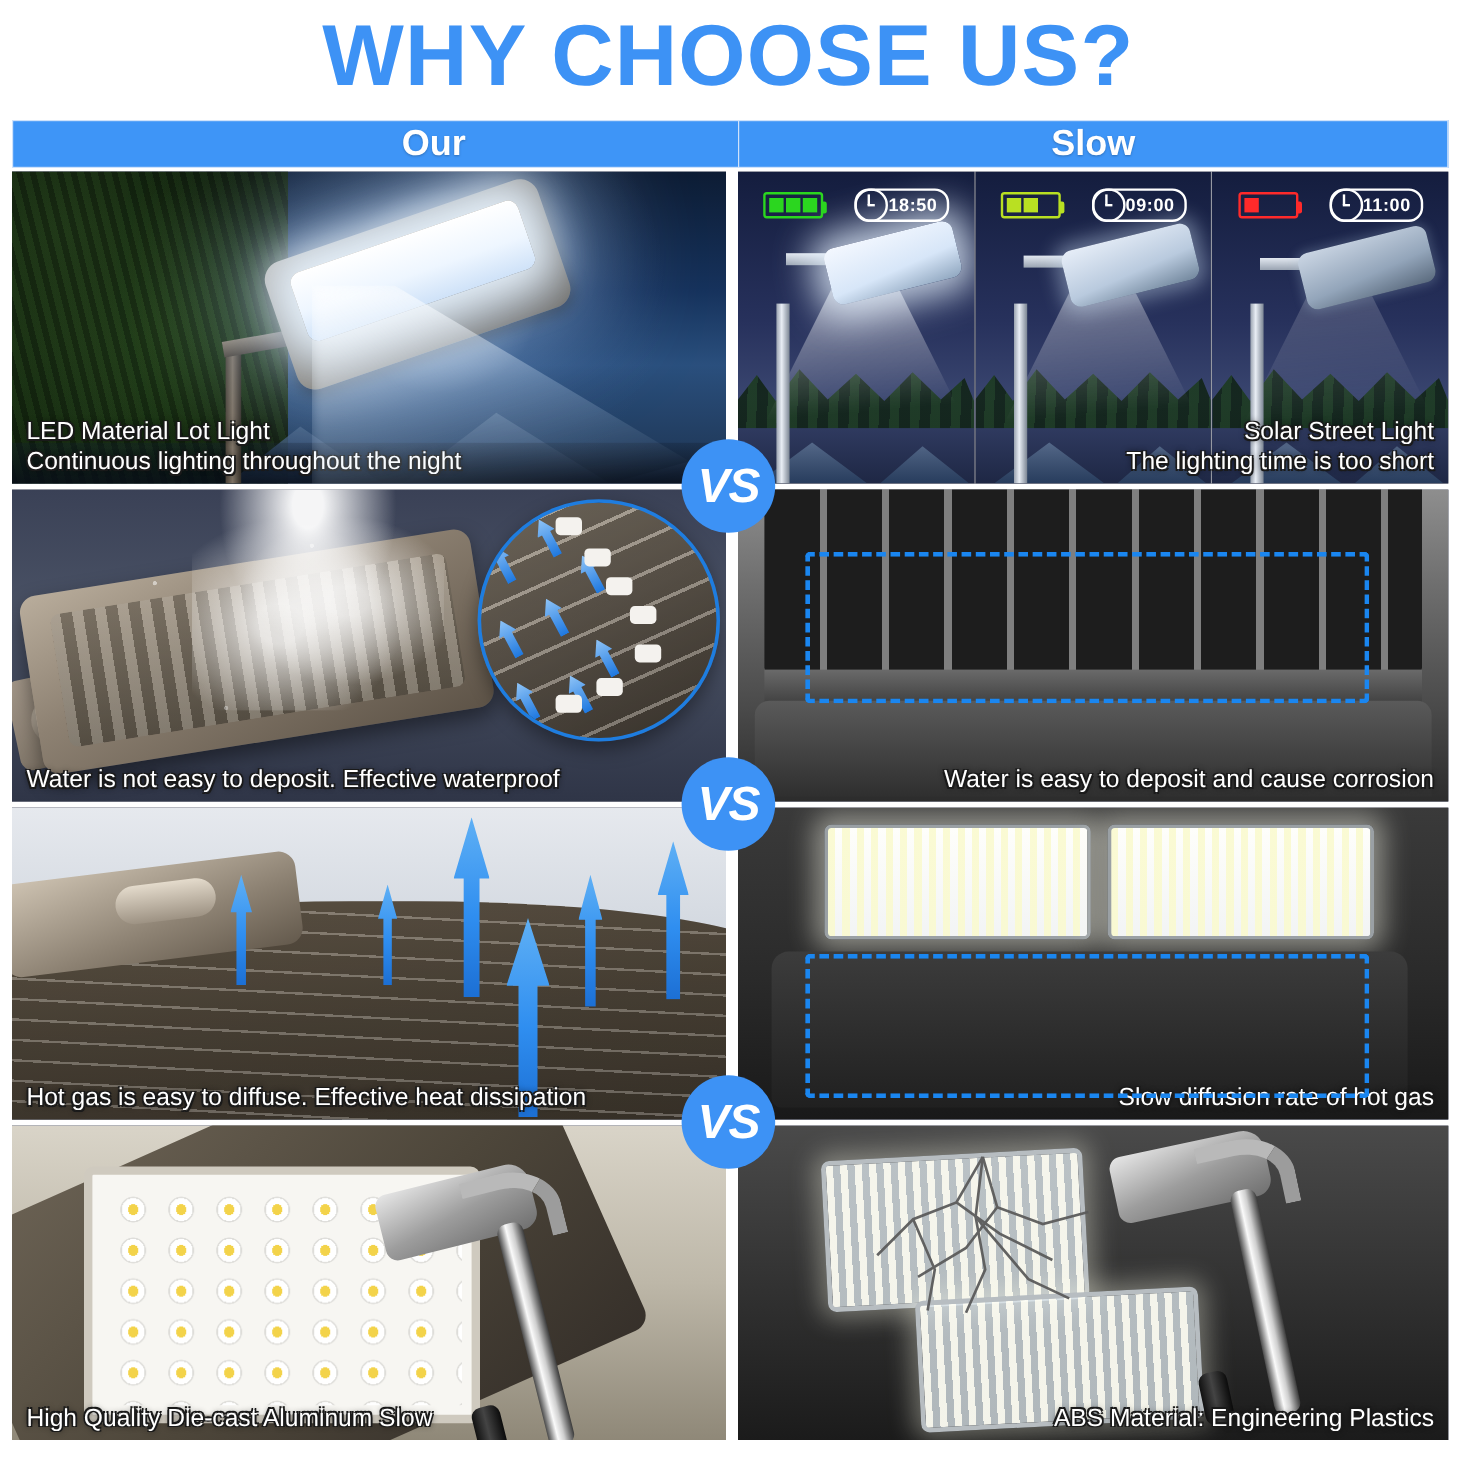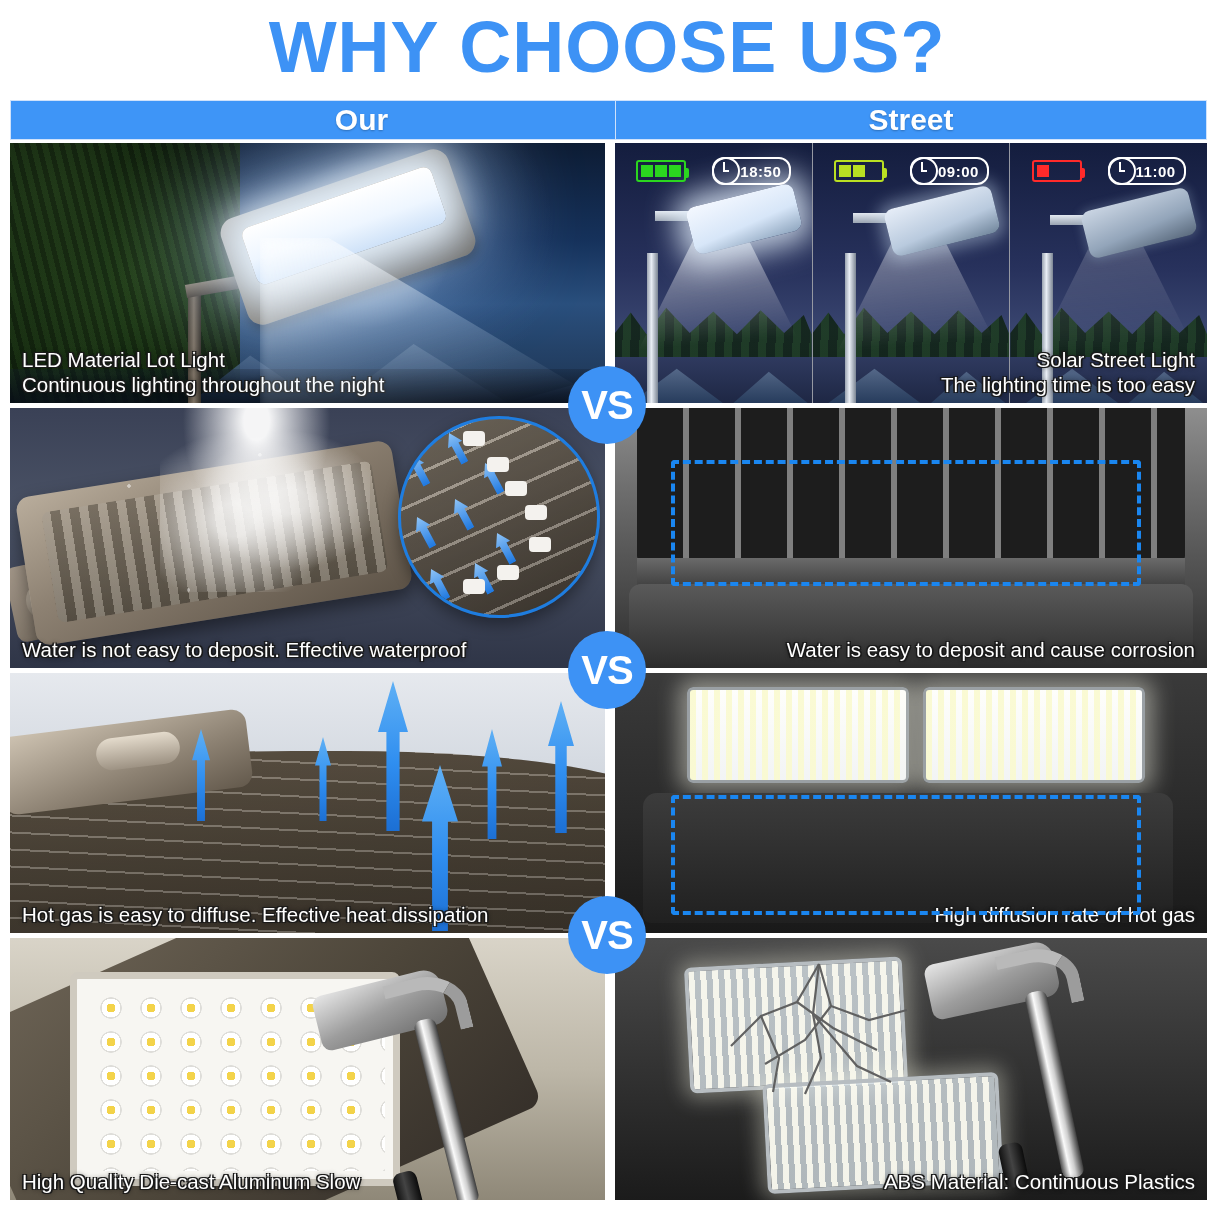--- a/index.html
+++ b/index.html
@@ -50,21 +50,21 @@
   }
   .cap.right{text-align:right;}
   .cap.left{text-align:left;}
   .cap .l2{display:block;}
 
   
   .vs{
     position:absolute;width:78px;height:78px;border-radius:50%;
     background:#3d92f5;color:#fff;z-index:40;
     display:flex;align-items:center;justify-content:center;
-    font-size:40px;font-weight:bold;letter-spacing:-1px;
+    font-size:40px;font-weight:bold;font-style:italic;letter-spacing:-1px;
   }
   .vs1{left:568px;top:366px;}
   .vs2{left:568px;top:631px;}
   .vs3{left:568px;top:896px;}
 
   
   .night{
     position:absolute;inset:0;
     background:
       radial-gradient(circle at 60% 38%, rgba(200,225,255,.55) 0%, rgba(70,110,170,.18) 22%, rgba(0,0,0,0) 48%),
@@ -279,21 +279,21 @@
 <body>
 
 <div class="page">
 
   <div class="title">WHY CHOOSE US?</div>
 
   <div class="hdr hdr-our">
     <span>Our</span>
   </div>
   <div class="hdr hdr-other">
-    <span>Street</span>
+    <span>Slow</span>
   </div>
 
   <div class="panel col-l r1">
     <div class="night"></div>
     <div class="trees">
         <div class="tree-tex"></div>
       </div>
     <div class="roofs"></div>
     <div class="ground1"></div>
     <div class="beam1"></div>
@@ -378,21 +378,21 @@
         </div>
         <div class="clock">
           <span class="dial"></span>
           <span>11:00</span>
         </div>
       </div>
     </div>
 
     <div class="cap right">
       <span class="l1">Solar Street Light</span>
-      <span class="l2">The lighting time is too easy</span>
+      <span class="l2">The lighting time is too short</span>
     </div>
   </div>
 
   <div class="panel col-l r2">
     <div class="wp"></div>
     <div class="wp-mount"></div>
     <div class="wp-knob"></div>
     <div class="wp-body">
       <div class="grid"></div>
     </div>
@@ -454,21 +454,21 @@
     </div>
   </div>
 
   <div class="panel col-r r3">
     <div class="sd"></div>
     <div class="sd-led sd-panelL"></div>
     <div class="sd-led sd-panelR"></div>
     <div class="sd-body"></div>
     <div class="dashbox" style="left:56px;top:122px;width:462px;height:112px;"></div>
     <div class="cap right">
-      <span class="l1">High diffusion rate of hot gas</span>
+      <span class="l1">Slow diffusion rate of hot gas</span>
     </div>
   </div>
 
   <div class="panel col-l r4">
     <div class="al"></div>
     <div class="al-frame"></div>
     <div class="al-board">
         <div class="leds"></div>
       </div>
     <div class="hammer">
@@ -500,21 +500,21 @@
     </svg>
 
     <div class="abs-hammer hammer">
       <div class="hm-head"></div>
       <div class="hm-claw"></div>
       <div class="hm-handle"></div>
       <div class="hm-grip"></div>
     </div>
 
     <div class="cap right">
-      <span class="l1">ABS Material: Continuous Plastics</span>
+      <span class="l1">ABS Material: Engineering Plastics</span>
     </div>
   </div>
 
   <div class="vs vs1">VS</div>
   <div class="vs vs2">VS</div>
   <div class="vs vs3">VS</div>
 
 </div>
 
 </body></html>

